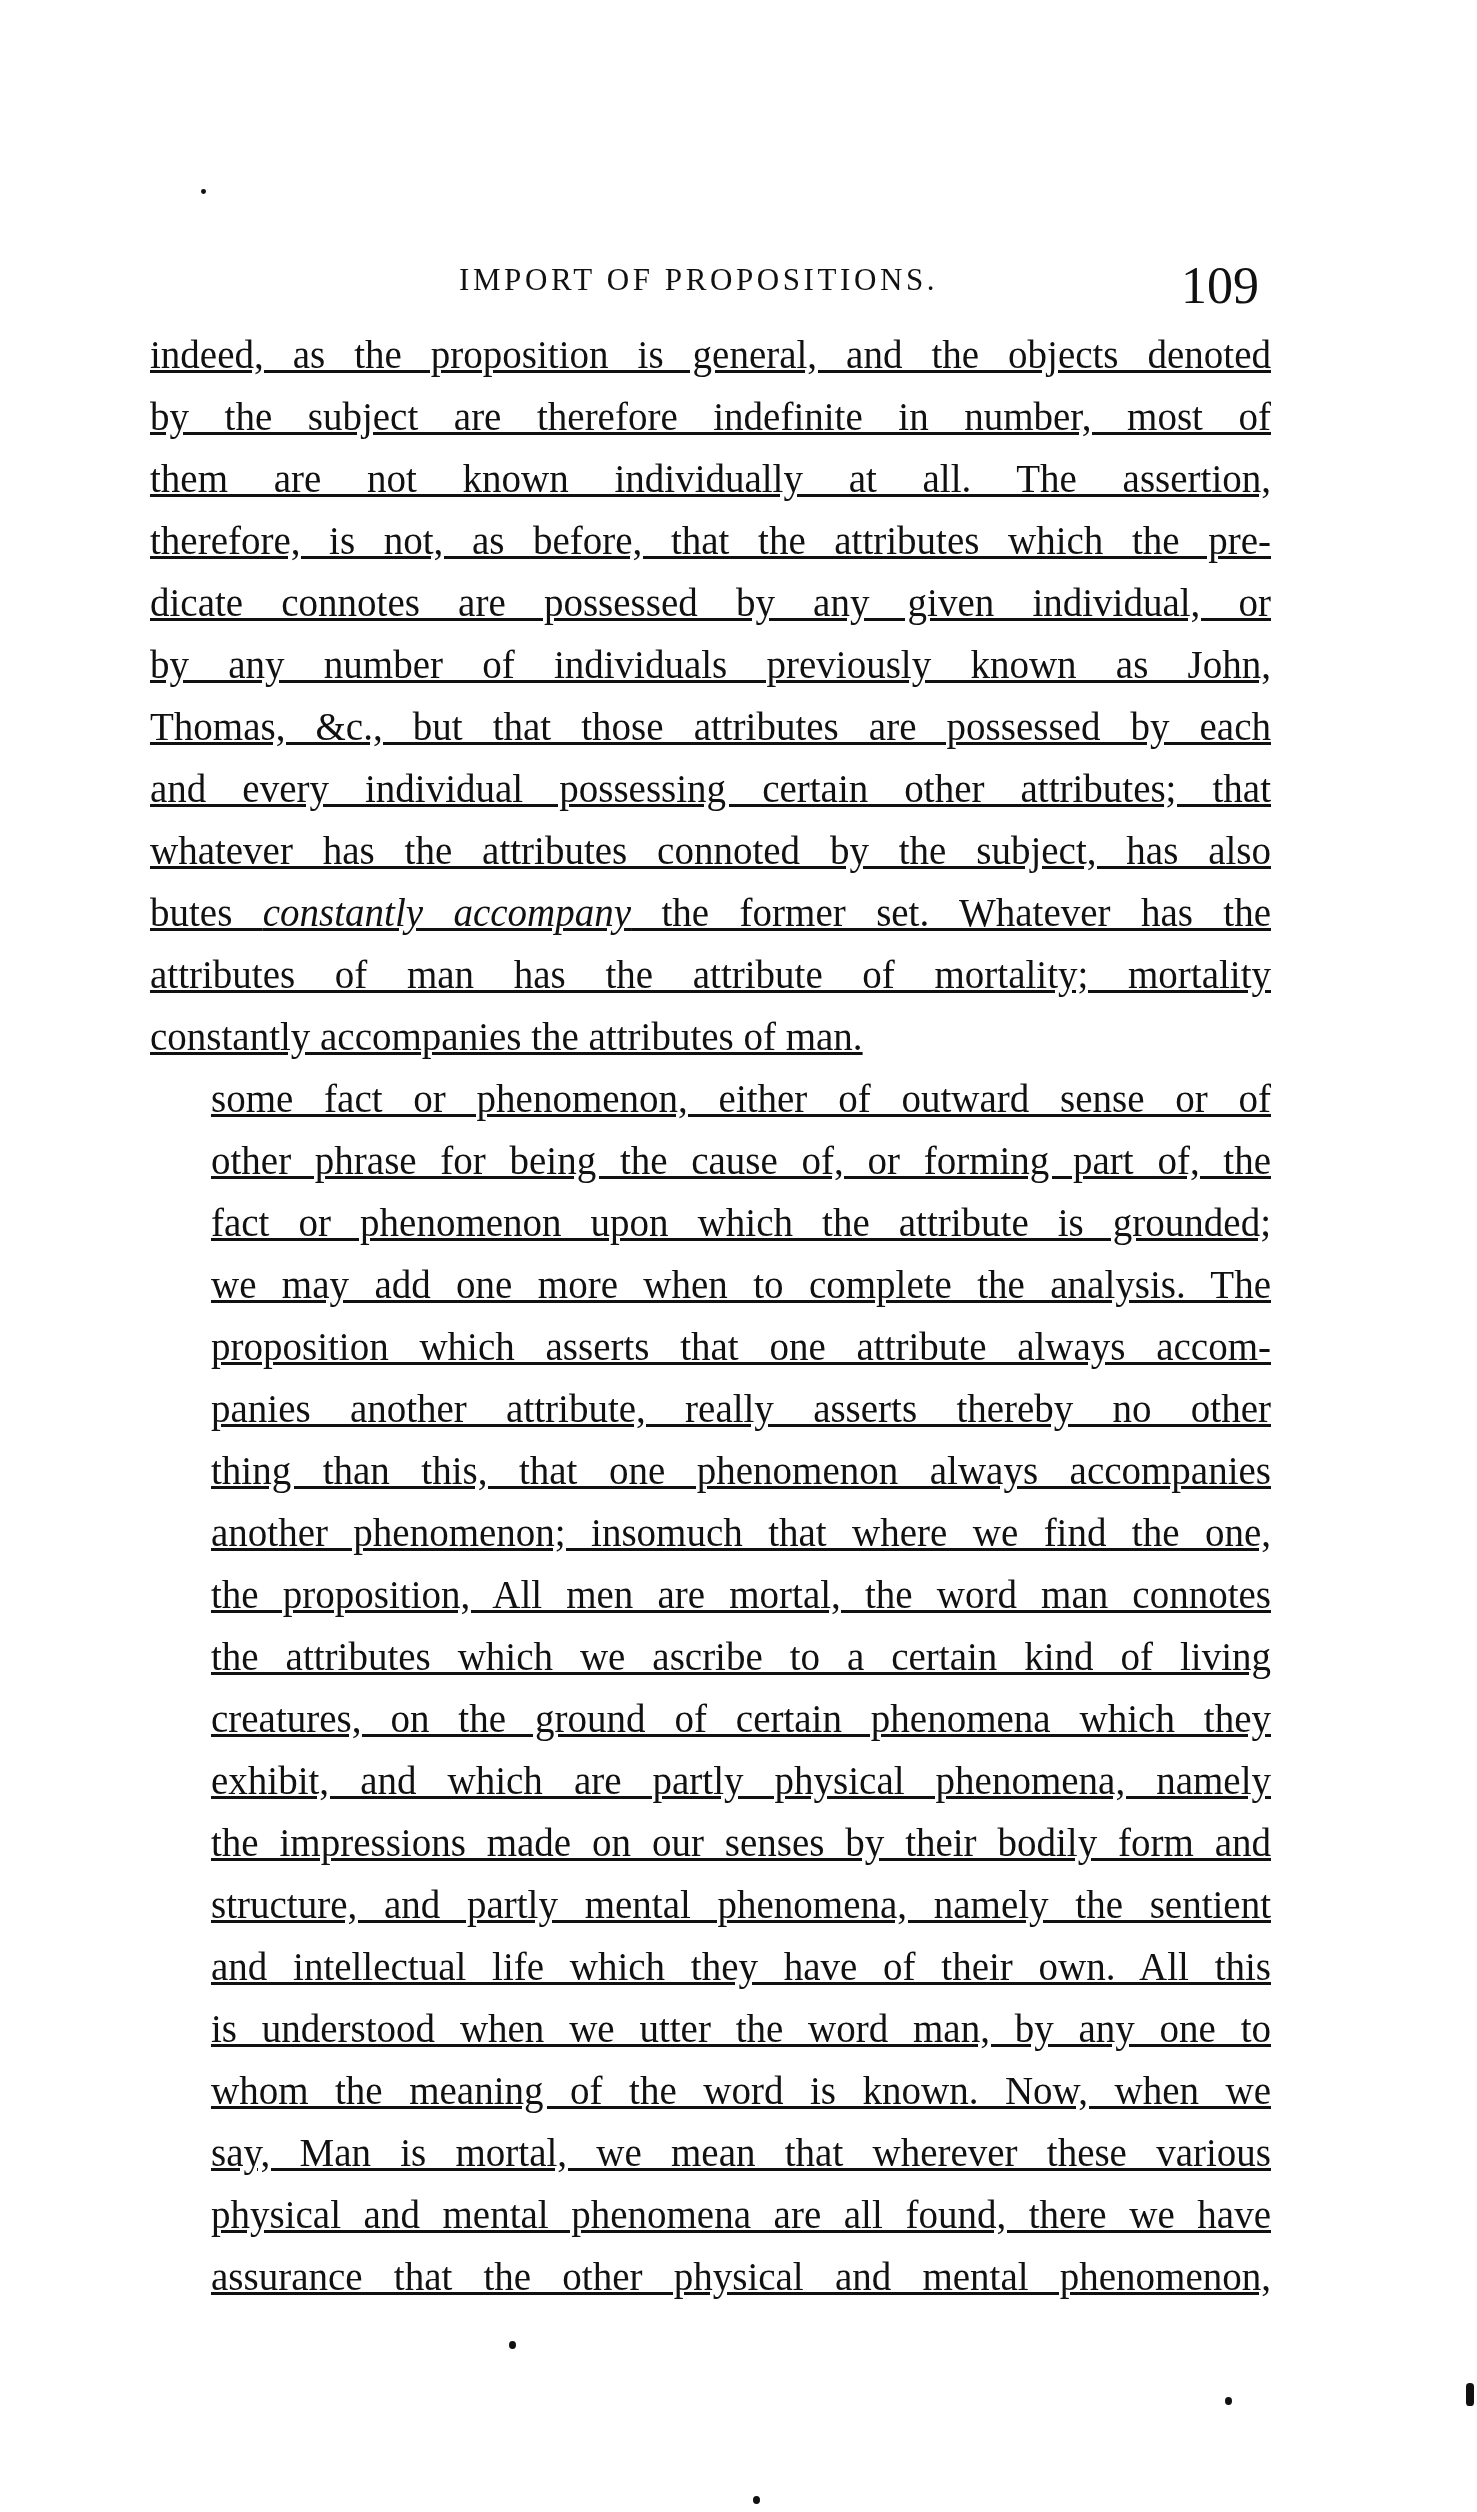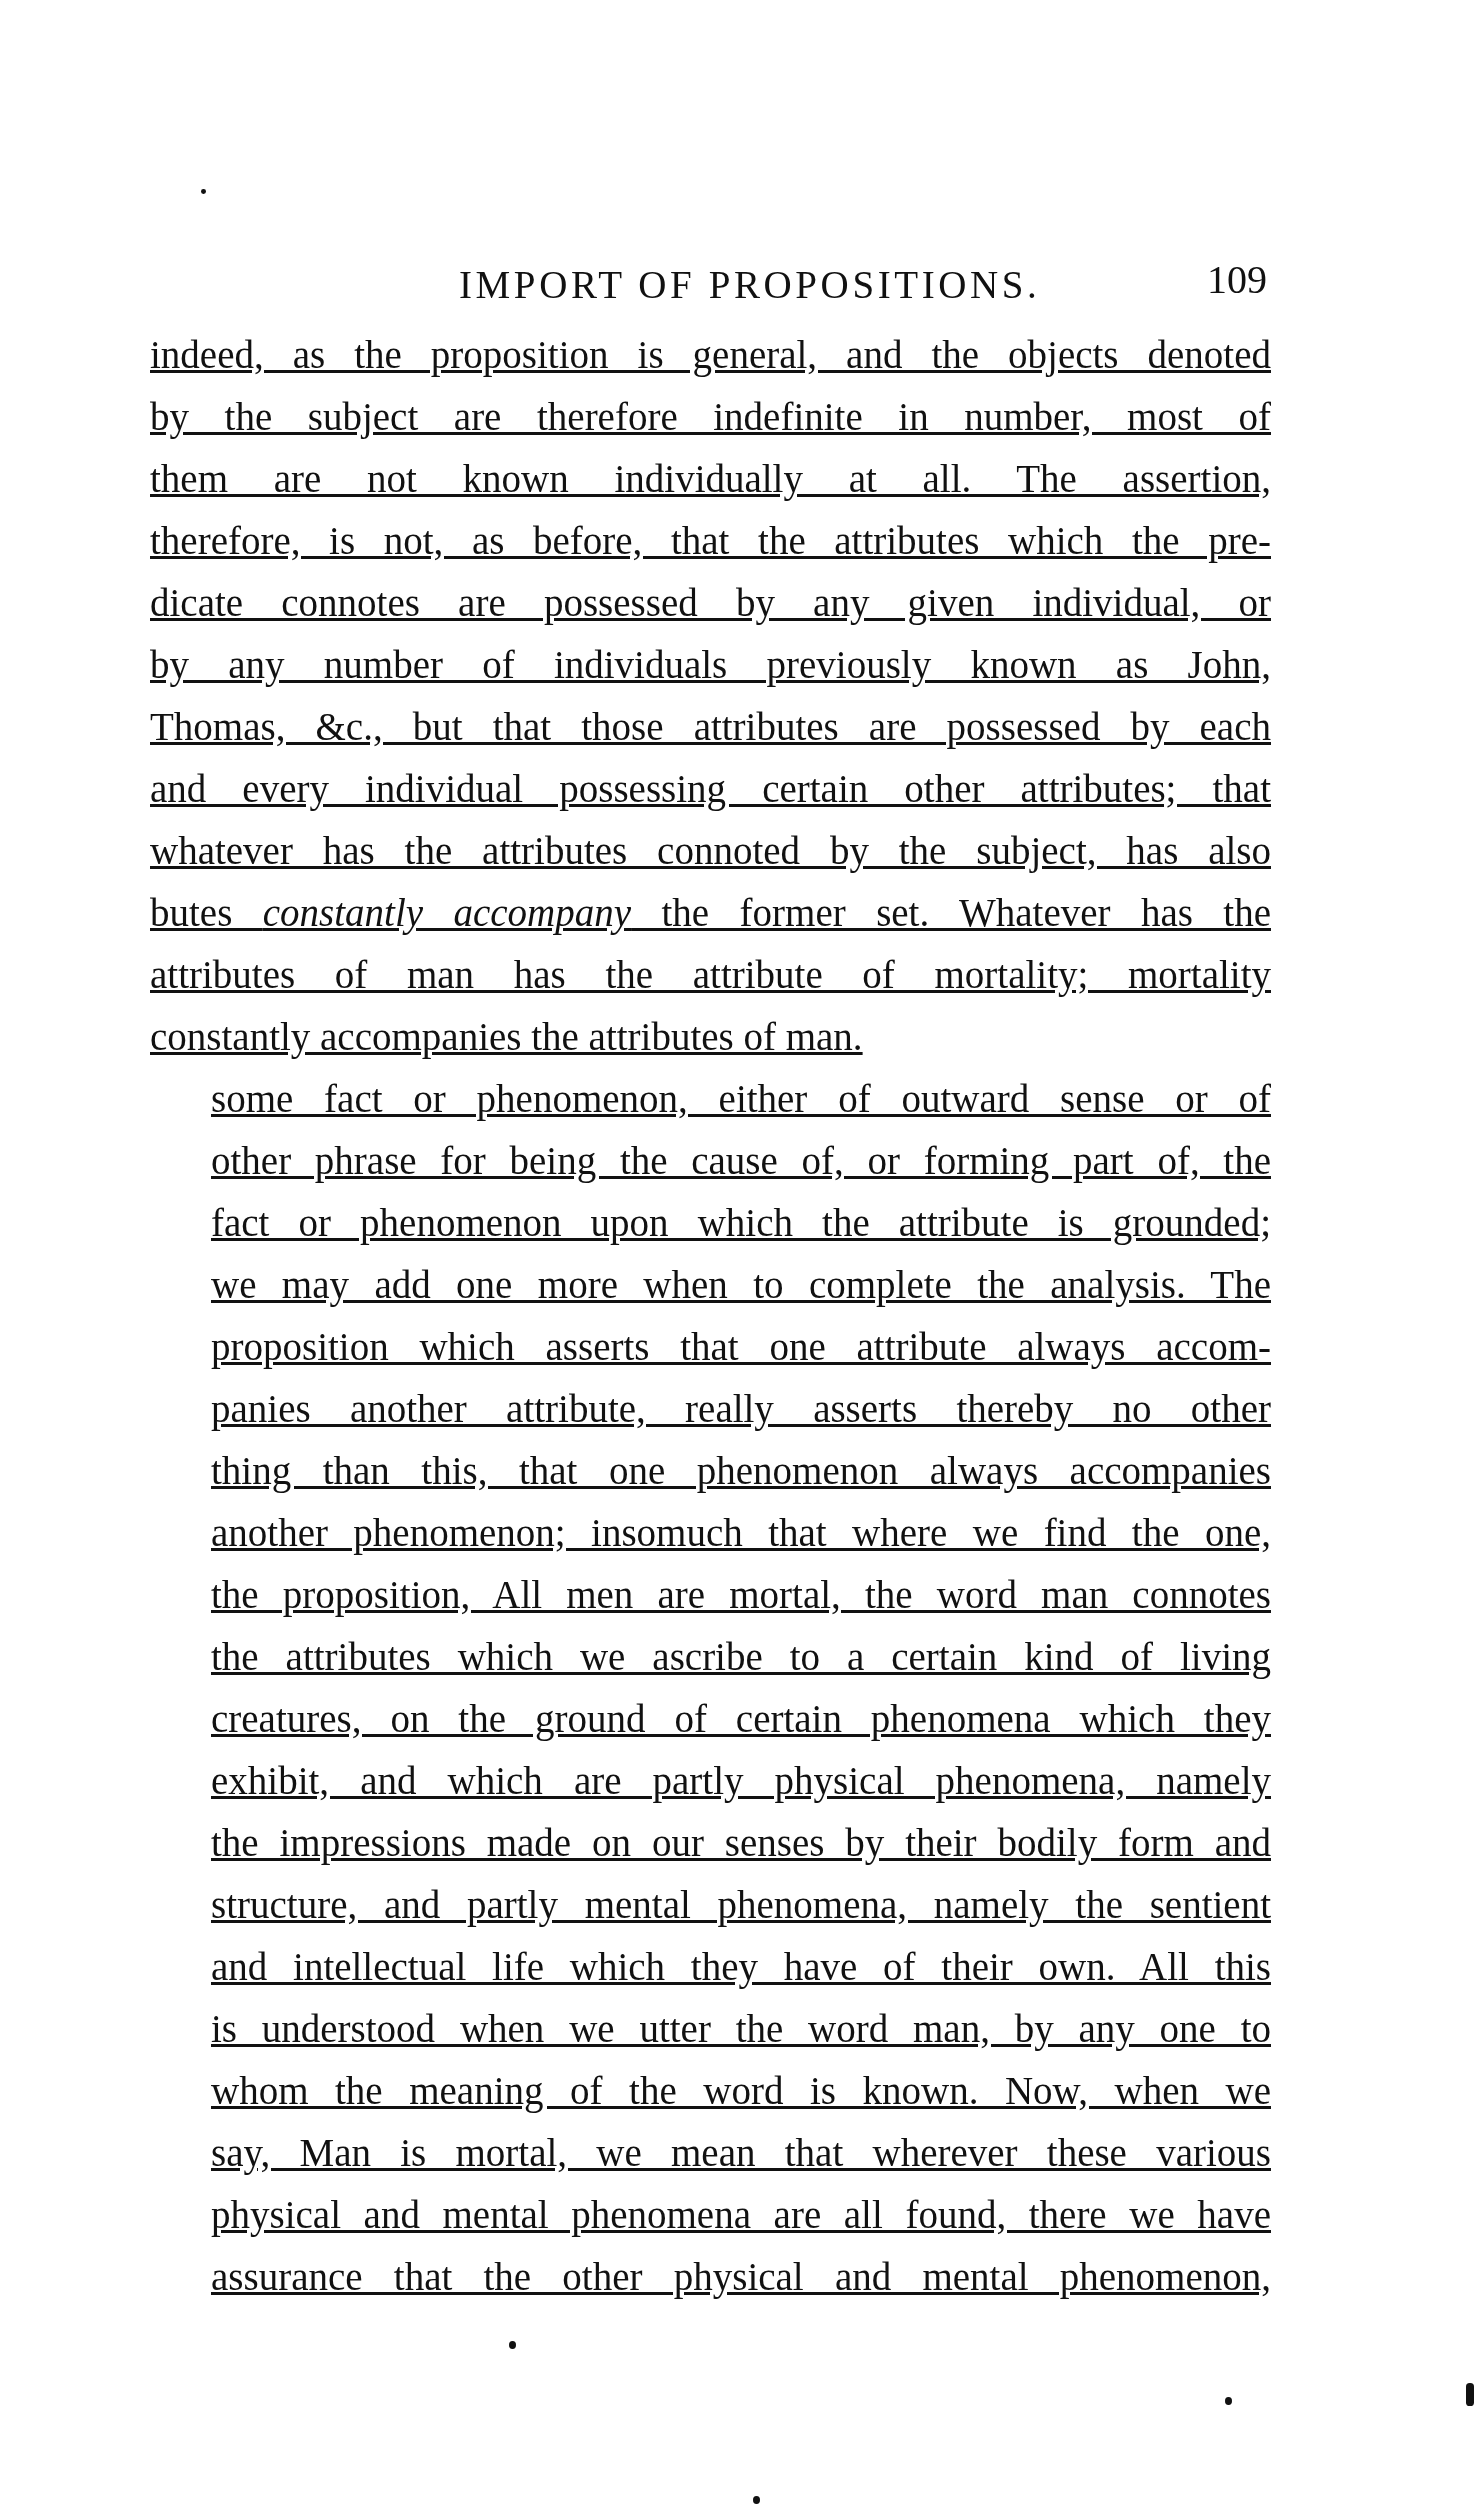--- a/index.html
+++ b/index.html
@@ -1,19 +1,19 @@
 <!DOCTYPE html>
 <html style="font-size:9.5px"><head>
 <meta charset="utf-8">
 <style>
   html, body { margin: 0; padding: 0; background: #ffffff; }
   body { width: 1478px; height: 2512px; position: relative; overflow: hidden; font-family: "Liberation Serif", "DejaVu Serif", serif; color: #111; }
   .page-header { position: absolute; top: 256px; left: 150px; width: 1121px; height: 59px; }
-  .running-head { position: absolute; left: 309px; top: 6px; font-size: 39px; letter-spacing: 3.6px; font-variant: small-caps; text-transform: uppercase; }
-  .page-number { position: absolute; right: 4px; top: 0; font-size: 40px; }
+  .running-head { position: absolute; left: 309px; top: 6px; font-size: 31px; letter-spacing: 3.6px; font-variant: small-caps; text-transform: uppercase; }
+  .page-number { position: absolute; right: 12px; top: 0; font-size: 52px; }
   .body-text { position: absolute; top: 324px; left: 150px; width: 1121px; font-size: 39px; line-height: 62px; text-align: justify; }
   .para { margin: 0; text-indent: 0; text-decoration: underline; }
   .para.indent { text-indent: 61px; }
   .line { display: block; text-align: justify; text-align-last: justify; white-space: nowrap; }
   .line.last { text-align-last: left; }
   em { font-style: italic; }
   .speck { position: absolute; background: #111; border-radius: 50%; }
 </style>
 </head>
 <body>

